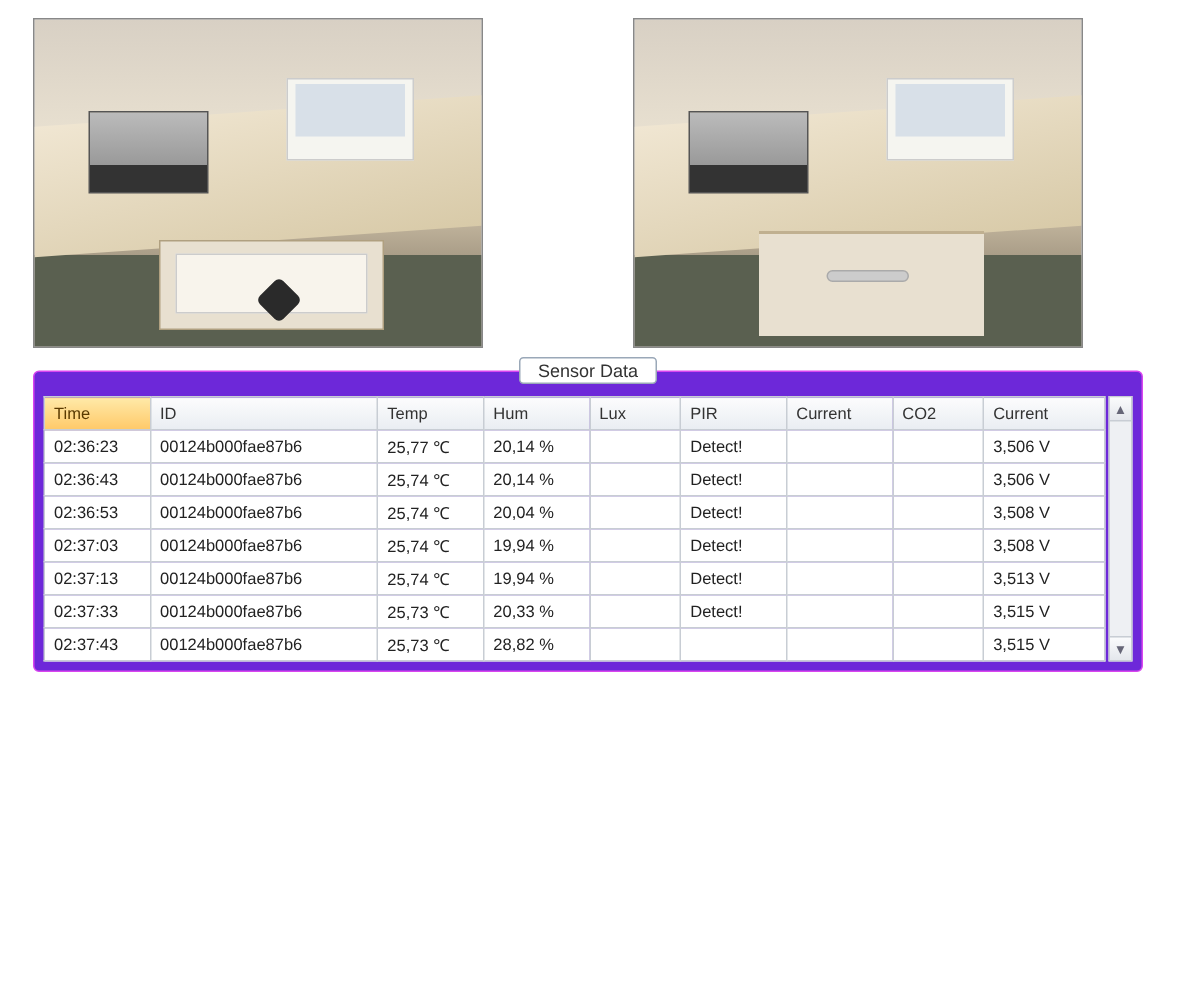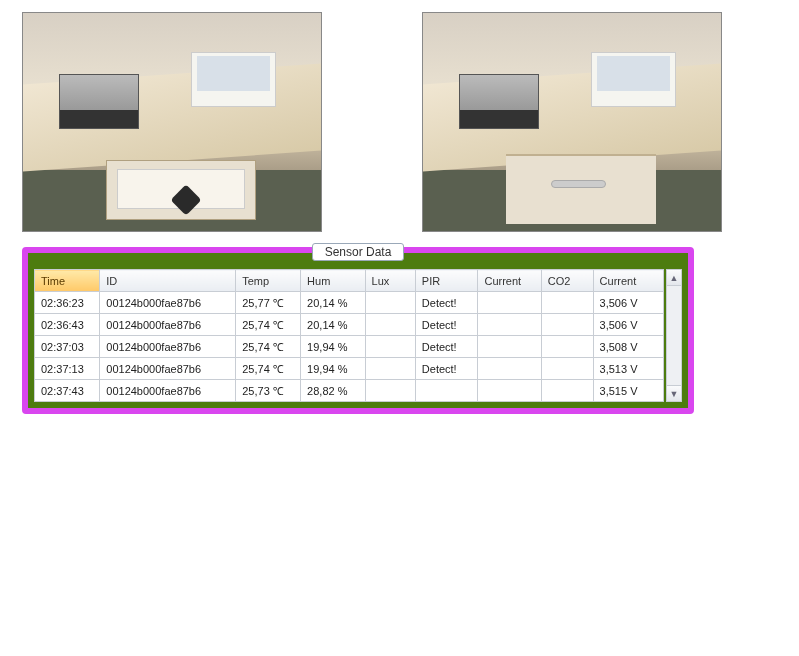--- a/index.html
+++ b/index.html
@@ -87,25 +87,25 @@
   .handle {
     position:absolute; top:35%; left:30%; width:55px; height:8px;
     background:#ccc; border-radius:4px; border:1px solid #aaa;
   }
   .floor {
     position:absolute; bottom:0; left:0; right:0; height:28%;
     background:#5a6050;
   }
 
   .panel {
-    border: 6px solid #d946ef;
+    border: 1px solid #d946ef;
     border-radius: 4px;
-    width: 672px;
+    width: 740px;
     margin: 0 10px;
-    background: #4d7c0f;
+    background: #6d28d9;
     position: relative;
   }
   .panel-title-wrap {
     text-align: center;
     margin-top: -10px;
     margin-bottom: 4px;
   }
   .panel-title {
     display: inline-block;
     background: #fff;
@@ -256,40 +256,62 @@
             <td>00124b000fae87b6</td>
             <td>25,74 ℃</td>
             <td>20,14 %</td>
             <td></td>
             <td>Detect!</td>
             <td></td>
             <td></td>
             <td>3,506 V</td>
           </tr>
           <tr>
+            <td>02:36:53</td>
+            <td>00124b000fae87b6</td>
+            <td>25,74 ℃</td>
+            <td>20,04 %</td>
+            <td></td>
+            <td>Detect!</td>
+            <td></td>
+            <td></td>
+            <td>3,508 V</td>
+          </tr>
+          <tr>
             <td>02:37:03</td>
             <td>00124b000fae87b6</td>
             <td>25,74 ℃</td>
             <td>19,94 %</td>
             <td></td>
             <td>Detect!</td>
             <td></td>
             <td></td>
             <td>3,508 V</td>
           </tr>
           <tr>
             <td>02:37:13</td>
             <td>00124b000fae87b6</td>
             <td>25,74 ℃</td>
             <td>19,94 %</td>
             <td></td>
             <td>Detect!</td>
             <td></td>
             <td></td>
             <td>3,513 V</td>
+          </tr>
+          <tr>
+            <td>02:37:33</td>
+            <td>00124b000fae87b6</td>
+            <td>25,73 ℃</td>
+            <td>20,33 %</td>
+            <td></td>
+            <td>Detect!</td>
+            <td></td>
+            <td></td>
+            <td>3,515 V</td>
           </tr>
           <tr>
             <td>02:37:43</td>
             <td>00124b000fae87b6</td>
             <td>25,73 ℃</td>
             <td>28,82 %</td>
             <td></td>
             <td></td>
             <td></td>
             <td></td>

